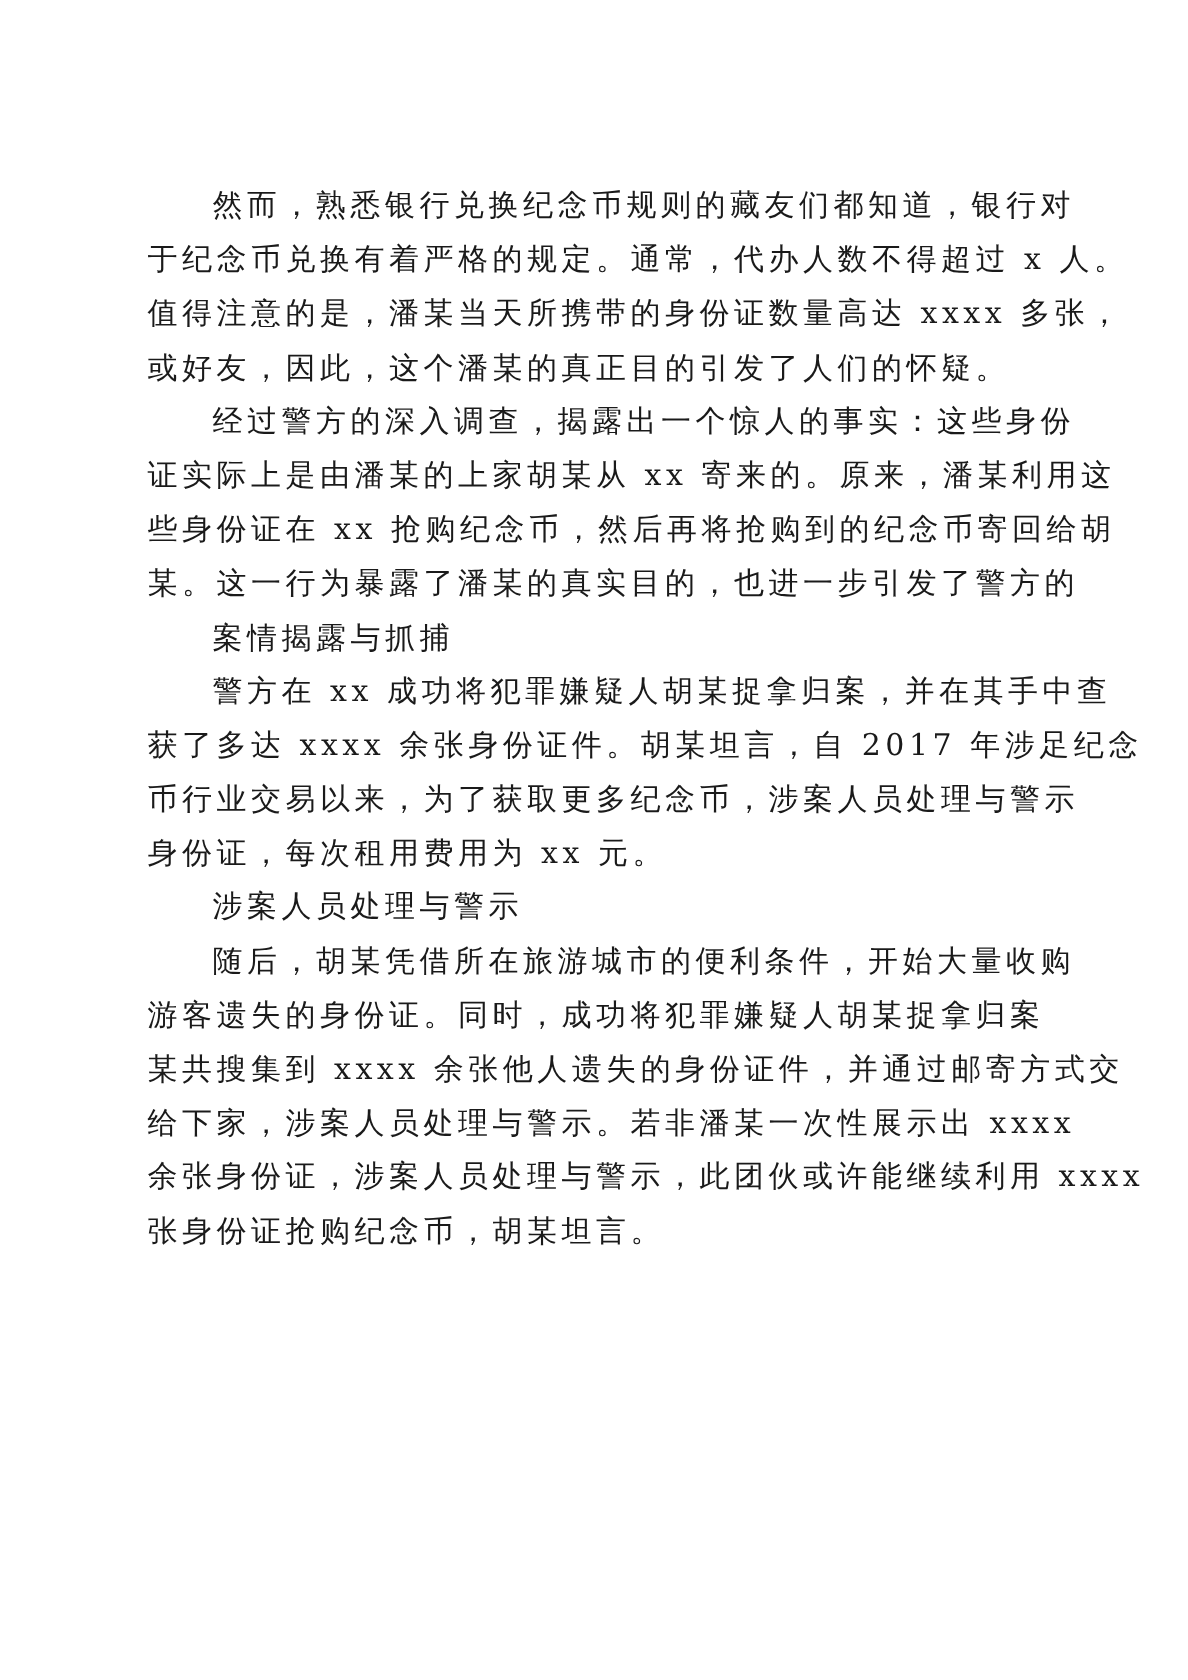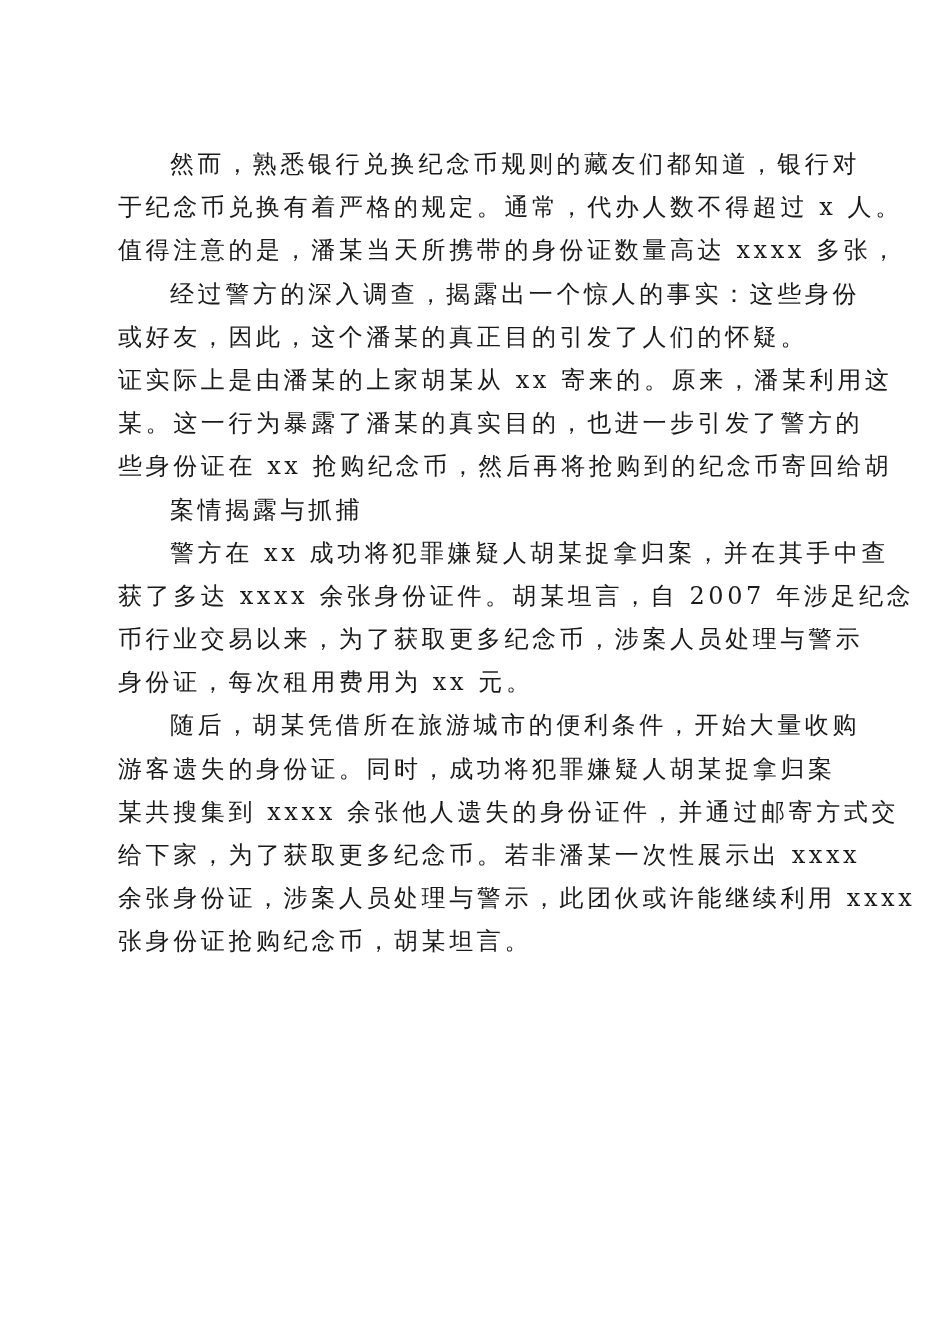--- a/index.html
+++ b/index.html
@@ -14,29 +14,30 @@
   .line { display:block; white-space:nowrap; height:43.2px; }
   .indent { padding-left:52px; }
 </style>
 </head>
 <body>
 
 <div class="page">
   <span class="line indent">然而，熟悉银行兑换纪念币规则的藏友们都知道，银行对</span>
   <span class="line">于纪念币兑换有着严格的规定。通常，代办人数不得超过 x 人。</span>
   <span class="line">值得注意的是，潘某当天所携带的身份证数量高达 xxxx 多张，</span>
+  <span class="line">或好友，因此，这个潘某的真正目的引发了人们的怀疑。</span>
   <span class="line indent">经过警方的深入调查，揭露出一个惊人的事实：这些身份</span>
-  <span class="line">或好友，因此，这个潘某的真正目的引发了人们的怀疑。</span>
   <span class="line">证实际上是由潘某的上家胡某从 xx 寄来的。原来，潘某利用这</span>
+  <span class="line">些身份证在 xx 抢购纪念币，然后再将抢购到的纪念币寄回给胡</span>
   <span class="line">某。这一行为暴露了潘某的真实目的，也进一步引发了警方的</span>
-  <span class="line">些身份证在 xx 抢购纪念币，然后再将抢购到的纪念币寄回给胡</span>
   <span class="line indent">案情揭露与抓捕</span>
   <span class="line indent">警方在 xx 成功将犯罪嫌疑人胡某捉拿归案，并在其手中查</span>
-  <span class="line">获了多达 xxxx 余张身份证件。胡某坦言，自 2007 年涉足纪念</span>
+  <span class="line">获了多达 xxxx 余张身份证件。胡某坦言，自 2017 年涉足纪念</span>
   <span class="line">币行业交易以来，为了获取更多纪念币，涉案人员处理与警示</span>
   <span class="line">身份证，每次租用费用为 xx 元。</span>
+  <span class="line indent">涉案人员处理与警示</span>
   <span class="line indent">随后，胡某凭借所在旅游城市的便利条件，开始大量收购</span>
   <span class="line">游客遗失的身份证。同时，成功将犯罪嫌疑人胡某捉拿归案</span>
   <span class="line">某共搜集到 xxxx 余张他人遗失的身份证件，并通过邮寄方式交</span>
-  <span class="line">给下家，为了获取更多纪念币。若非潘某一次性展示出 xxxx</span>
+  <span class="line">给下家，涉案人员处理与警示。若非潘某一次性展示出 xxxx</span>
   <span class="line">余张身份证，涉案人员处理与警示，此团伙或许能继续利用 xxxx</span>
   <span class="line">张身份证抢购纪念币，胡某坦言。</span>
 </div>
 
 </body></html>

